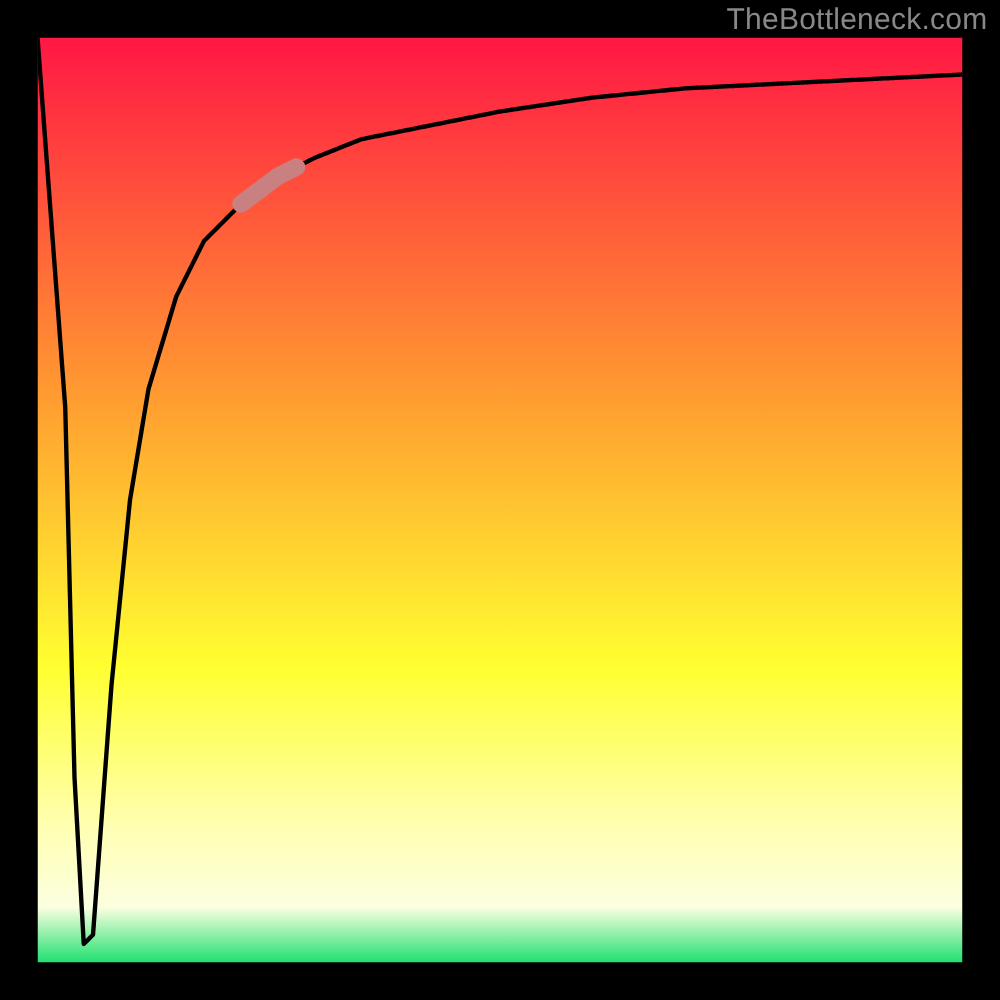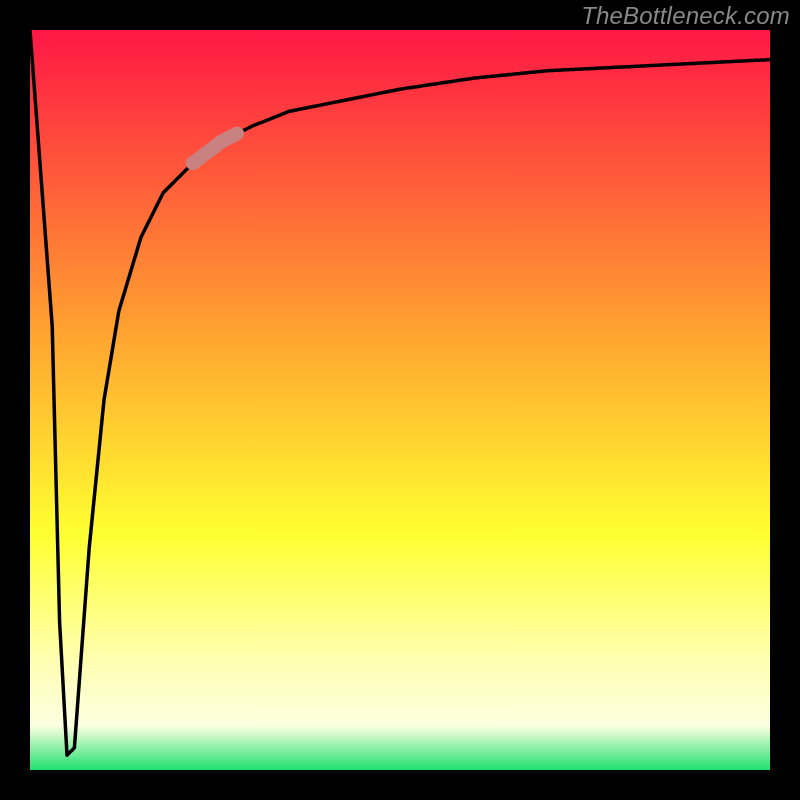--- a/index.html
+++ b/index.html
@@ -19,21 +19,20 @@
   }
   .watermark {
     position: absolute;
     top: 2px;
     right: 10px;
     color: #888;
     font-size: 24px;
     font-weight: 400;
     letter-spacing: 0.2px;
     user-select: none;
-    font-style: italic;
   }
   .plot {
     position: absolute;
     left: 30px;
     top: 30px;
     width: 740px;
     height: 740px;
   }
 </style>
 </head>

